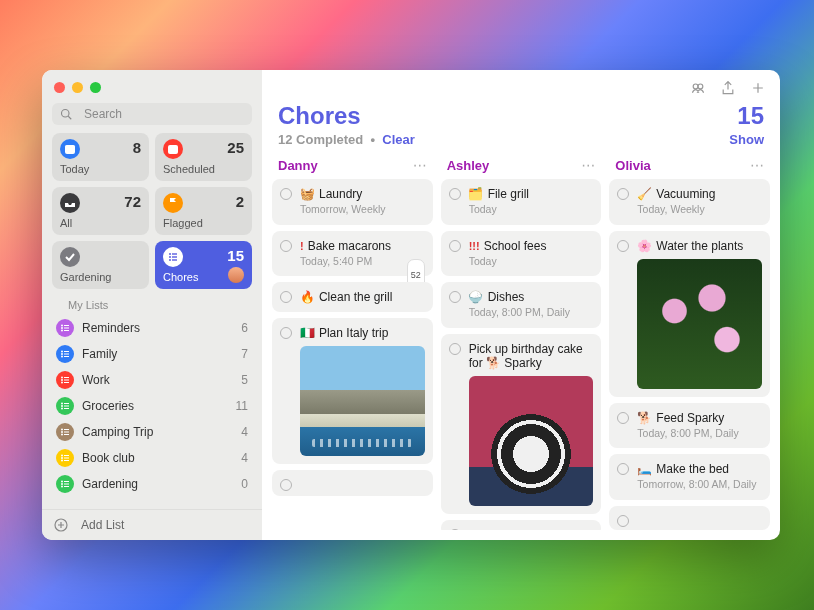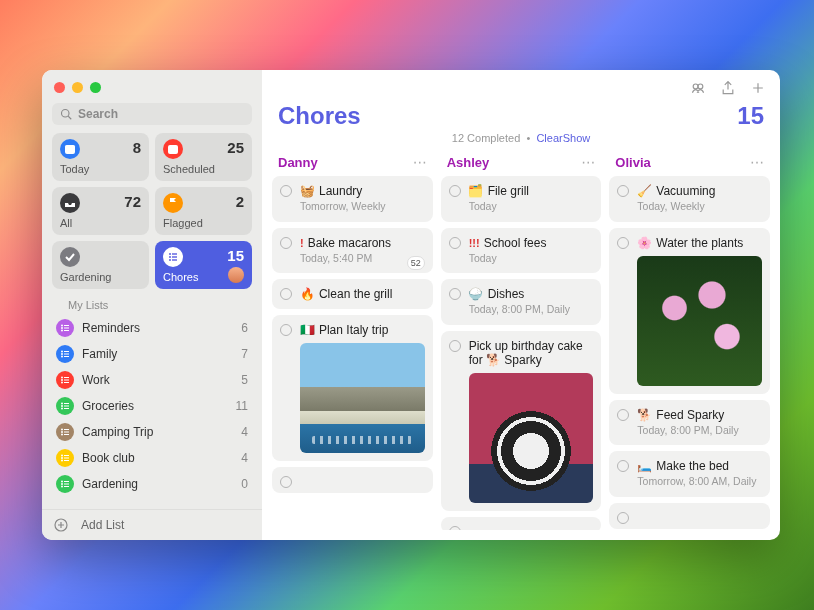--- a/index.html
+++ b/index.html
@@ -11,21 +11,21 @@
   position: absolute; left: 42px; top: 70px; width: 738px; height: 470px;
   background: #fff; border-radius: 10px; box-shadow: 0 20px 50px rgba(0,0,0,.35);
   display: flex; overflow: hidden;
 }
 .sidebar {
   width: 220px; background: #ececea; display: flex; flex-direction: column; flex-shrink: 0;
 }
 .traffic { display:flex; gap:7px; padding:12px 12px 6px; }
 .dot { width:11px; height:11px; border-radius:50%; }
 .dot.r{background:#ff5f57}.dot.y{background:#febc2e}.dot.g{background:#28c840}
-.search { margin:4px 10px 8px; display:flex; align-items:center; gap:6px; background:#e2e2e0; border-radius:6px; padding:4px 8px; color:#8a8a8a; font-size:12px;font-weight:bold; }
+.search { margin:4px 10px 8px; display:flex; align-items:center; gap:12px; background:#e2e2e0; border-radius:6px; padding:4px 8px; color:#8a8a8a; font-size:12px; }
 .search svg{width:12px;height:12px;fill:#8a8a8a}
 .smart-grid { display:grid; grid-template-columns:1fr 1fr; gap:6px; padding:0 10px; }
 .smart {
   background:#dcdcda; border-radius:8px; padding:6px 8px 6px; position:relative; height:48px; cursor:pointer;
 }
 .smart.active { background:#4f5ee0; color:#fff; }
 .smart .icon { width:20px; height:20px; border-radius:50%; display:flex; align-items:center; justify-content:center; }
 .smart .count { position:absolute; right:8px; top:6px; font-size:15px; font-weight:700; color:#333; }
 .smart.active .count { color:#fff; }
 .smart .label { position:absolute; left:8px; bottom:6px; font-size:11px; color:#555; }
@@ -36,35 +36,35 @@
 .list-row .bullet { width:18px; height:18px; border-radius:50%; display:flex; align-items:center; justify-content:center; flex-shrink:0; }
 .list-row .count { margin-left:auto; color:#888; font-size:12px; }
 .add-row { margin-top:auto; padding:8px 12px; font-size:12px; color:#666; display:flex; align-items:center; gap:13px; border-top:1px solid rgba(0,0,0,.06); cursor:pointer; }
 .main { flex:1; display:flex; flex-direction:column; min-width:0; }
 .toolbar { display:flex; justify-content:flex-end; align-items:center; gap:14px; padding:10px 14px 0; color:#9a9a9a; }
 .toolbar .tbtn { cursor:pointer; }
 .toolbar svg{width:16px;height:16px;stroke:#9a9a9a;fill:none;stroke-width:1.5}
 .head { display:flex; align-items:baseline; justify-content:space-between; padding:2px 16px 0; }
 .head h1 { font-size:24px; font-weight:700; color:#5a5fe0; }
 .head .big { font-size:24px; font-weight:600; color:#5a5fe0; }
-.subhead { display:flex; justify-content:center; padding:2px 16px 8px; font-size:11px; }
+.subhead { display:flex; justify-content:space-between; padding:2px 16px 8px; font-size:13px;font-weight:bold; }
 .subhead .left { color:#999; }
 .subhead .left .clear { color:#5a5fe0; cursor:pointer; }
 .subhead .show { color:#5a5fe0; cursor:pointer; }
 .cols { display:flex; gap:8px; padding:0 10px 10px; flex:1; min-height:0; overflow:hidden; }
 .col { flex:1; min-width:0; display:flex; flex-direction:column; }
 .col-head { display:flex; align-items:center; justify-content:space-between; padding:2px 6px 6px; }
 .col-head .name { font-size:13px; font-weight:700; color:#a21caf; }
 .col-head .more { color:#aaa; font-size:14px; cursor:pointer; }
 .cards { display:flex; flex-direction:column; gap:6px; overflow:hidden; }
 .card { background:#f1f1f0; border-radius:8px; padding:8px 8px 8px 8px; position:relative; }
 .card .ring { position:absolute; left:8px; top:9px; width:12px; height:12px; border:1.5px solid #b5b5b5; border-radius:50%; cursor:pointer; }
 .card .ttl { font-size:12px; color:#222; margin-left:20px; display:flex; align-items:center; gap:4px; }
 .card .sub { font-size:10.5px; color:#9a9a9a; margin-left:20px; margin-top:2px; line-height:1.3; }
-.card .wk { position:absolute; right:8px; top:28px; background:#fff; border:1px solid #ddd; border-radius:7px; font-size:9px; padding:1px 3px; color:#555;margin-left:8px; }
+.card .wk { position:absolute; right:8px; top:28px; background:#fff; border:1px solid #ddd; border-radius:7px; font-size:9px; padding:10px 3px; color:#555;margin-left:8px; }
 .card .img { margin:6px 0 0 20px; height:110px; border-radius:6px; background:#579; }
 .img.italy { background:linear-gradient(to bottom,#89c4e8 0%,#89c4e8 40%,#9a9a88 40%,#7a7a68 62%,#dedecb 62%,#c9c9b3 74%,#2b74a6 74%,#1f5d8a 100%); position:relative; }
 .img.italy::after{content:"";position:absolute;bottom:8%;left:10%;right:10%;height:8%;background:repeating-linear-gradient(90deg,#fff 0 3px,transparent 3px 8px);opacity:.6;border-radius:2px}
 .img.dog { height:130px; background:radial-gradient(circle at 50% 60%,#f0f0f0 0 18%,#222 18% 30%,#f0f0f0 30% 34%,#222 34% 40%,transparent 40%),linear-gradient(#b23a5a 0 70%,#2a3a5a 70%); }
 .img.flower { height:130px; background:radial-gradient(circle at 30% 40%,#e9a9d4 0 10%,transparent 11%),radial-gradient(circle at 60% 30%,#e9a9d4 0 11%,transparent 12%),radial-gradient(circle at 72% 62%,#f0b7df 0 10%,transparent 11%),linear-gradient(#1a3a18,#2e5a20); }
 .emoji { font-size:12px; }
 .priority { color:#d33; font-weight:700; font-size:11px; }
 .empty { height:26px; }
 </style>
 </head>

